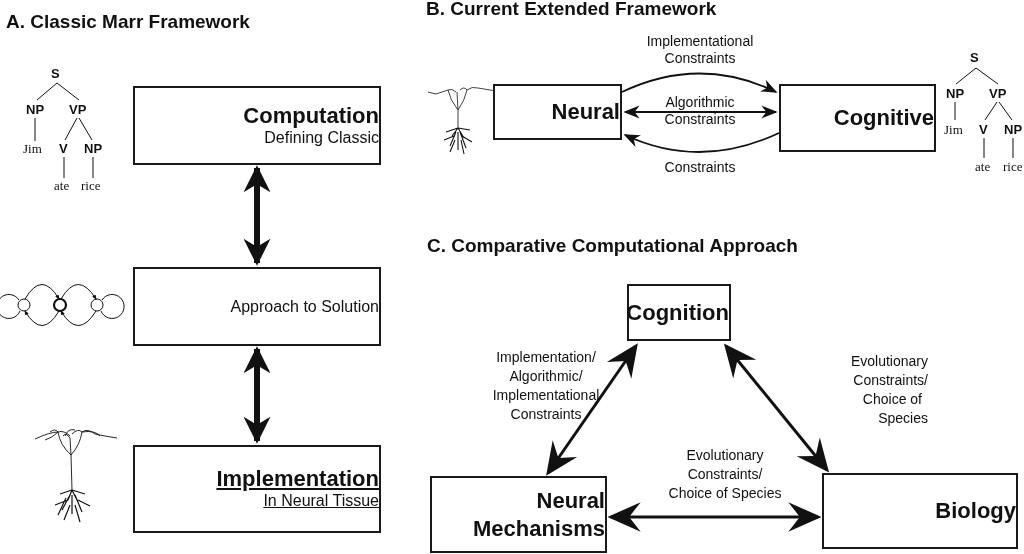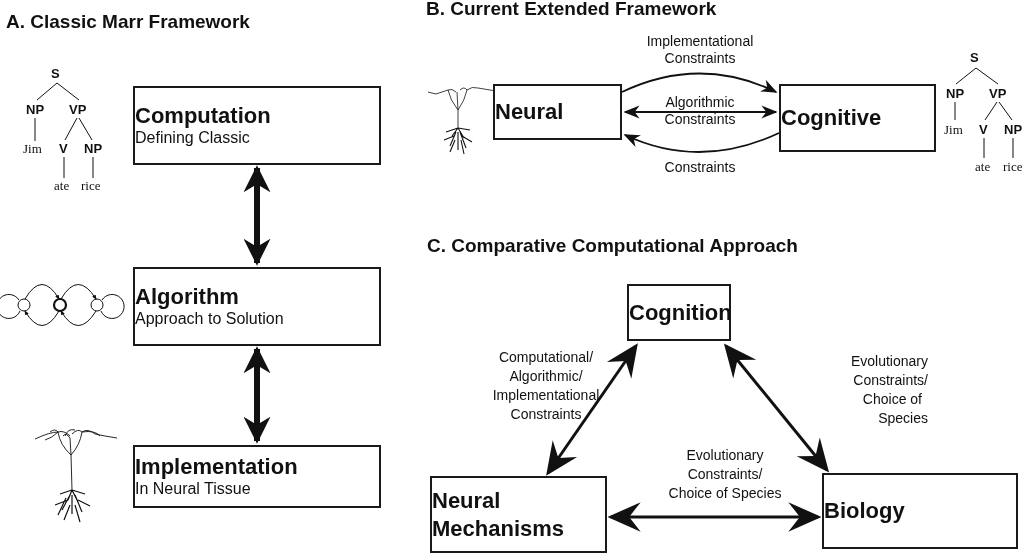--- a/index.html
+++ b/index.html
@@ -1,20 +1,20 @@
 <!DOCTYPE html>
 <html><head>
 <meta charset="utf-8">
 <style>
   html, body { margin: 0; padding: 0; background: #ffffff; }
   body { width: 1024px; height: 554px; position: relative; overflow: hidden;
          font-family: "Liberation Sans", sans-serif; color: #111111; }
   .panel-title { position: absolute; font-weight: bold; font-size: 19px; white-space: nowrap; }
   .box { position: absolute; box-sizing: border-box; border: 2px solid #1a1a1a; background: #fff;
-         display: flex; flex-direction: column; align-items: flex-start; justify-content: center; text-align: center; }
+         display: flex; flex-direction: column; align-items: flex-end; justify-content: center; text-align: center; }
   .box .main { font-weight: bold; font-size: 22px; line-height: 24px; }
   .box .sub { font-size: 16px; line-height: 20px; }
   .lbl { position: absolute; font-size: 14px; line-height: 17px; text-align: center; white-space: nowrap; }
   svg.layer { position: absolute; left: 0; top: 0; }
   .tree-lbl { position: absolute; font-weight: bold; font-size: 13px; }
   .tree-word { position: absolute; font-family: "Liberation Serif", serif; font-size: 13px; }
 </style>
 </head>
 <body>
 
@@ -109,24 +109,23 @@
 <div class="tree-lbl" style="left:1004px; top:122px;">NP</div>
 <div class="tree-word" style="left:944px; top:122px;">Jim</div>
 <div class="tree-word" style="left:975px; top:159px;">ate</div>
 <div class="tree-word" style="left:1003px; top:159px;">rice</div>
 
 <div class="box" style="left:133px; top:86px; width:248px; height:79px;">
   <div class="main">Computation</div>
   <div class="sub">Defining Classic</div>
 </div>
 <div class="box" style="left:133px; top:267px; width:248px; height:79px;">
-  <div class="main">Algorithm</div>
   <div class="sub">Approach to Solution</div>
 </div>
-<div class="box" style="left:133px; top:445px; width:248px; height:63px;">
+<div class="box" style="left:133px; top:445px; width:248px; height:88px;text-decoration:underline;">
   <div class="main">Implementation</div>
   <div class="sub">In Neural Tissue</div>
 </div>
 
 <div class="box" style="left:493px; top:84px; width:129px; height:56px;">
   <div class="main">Neural</div>
 </div>
 <div class="box" style="left:779px; top:84px; width:157px; height:68px;">
   <div class="main">Cognitive</div>
 </div>
@@ -148,21 +147,21 @@
 </div>
 <div class="box" style="left:430px; top:476px; width:177px; height:77px;">
   <div class="main" style="line-height:28px;">Neural</div>
   <div class="main" style="line-height:28px;">Mechanisms</div>
 </div>
 <div class="box" style="left:822px; top:473px; width:196px; height:76px;">
   <div class="main" style="line-height:28px;">Biology</div>
 </div>
 
 <div class="lbl" style="left:476px; top:348px; width:140px; line-height:19px;">
-  <div>Computational/</div>
+  <div>Implementation/</div>
   <div>Algorithmic/</div>
   <div>Implementational</div>
   <div>Constraints</div>
 </div>
 <div class="lbl" style="left:808px; top:352px; width:120px; line-height:19px; text-align:right;">
   <div>Evolutionary</div>
   <div>Constraints/</div>
   <div style="padding-right:6px;">Choice of</div>
   <div>Species</div>
 </div>

